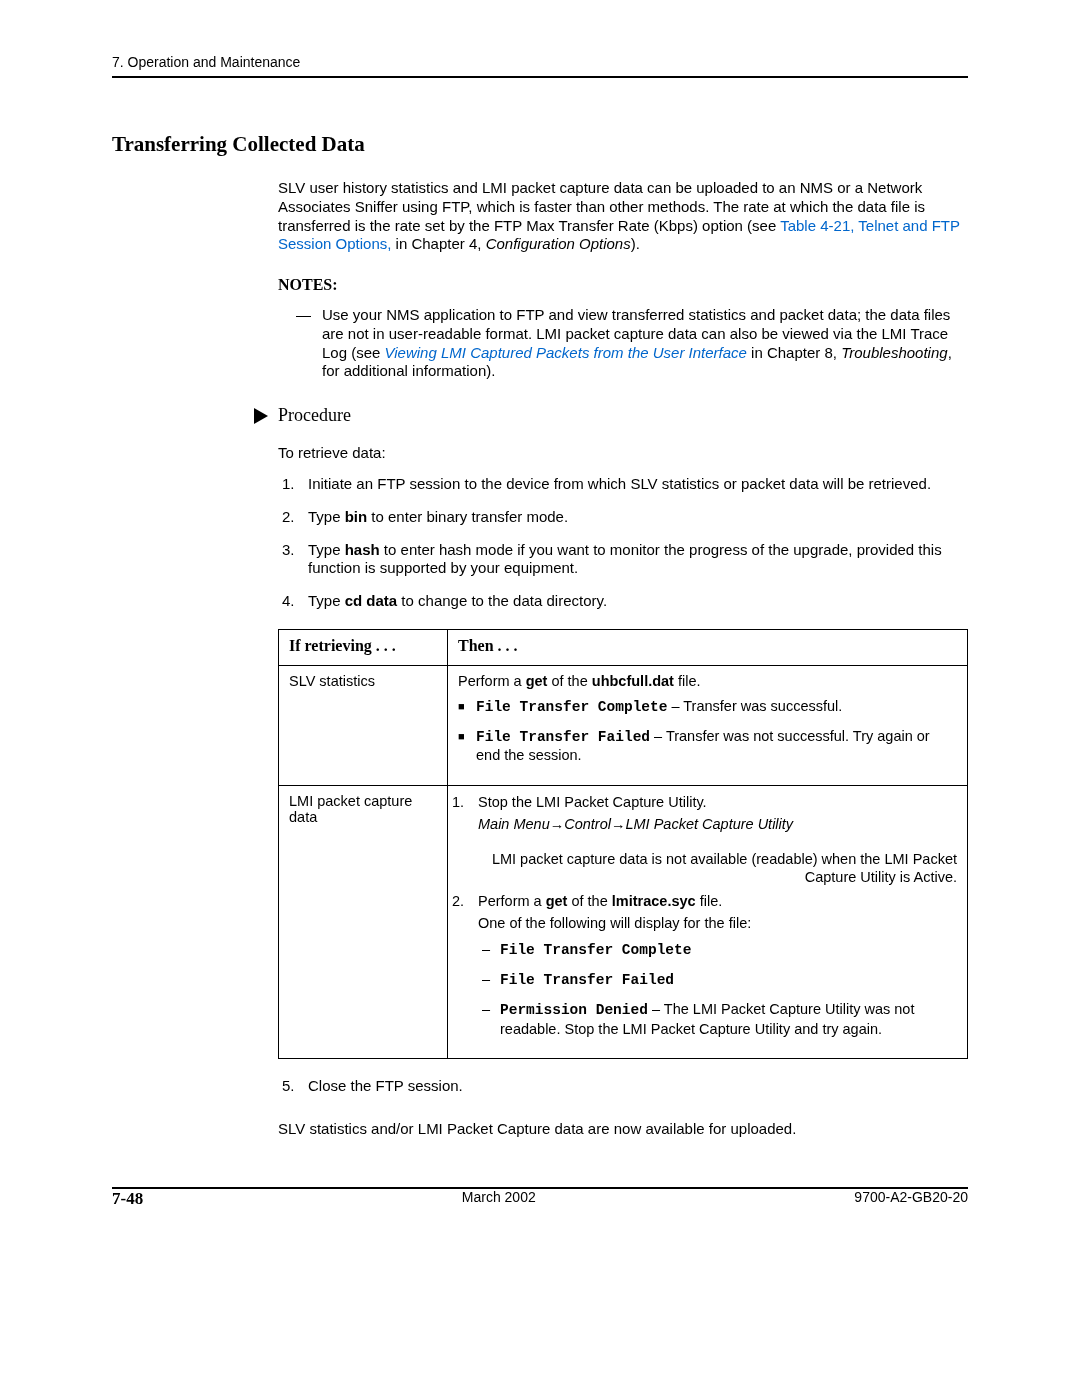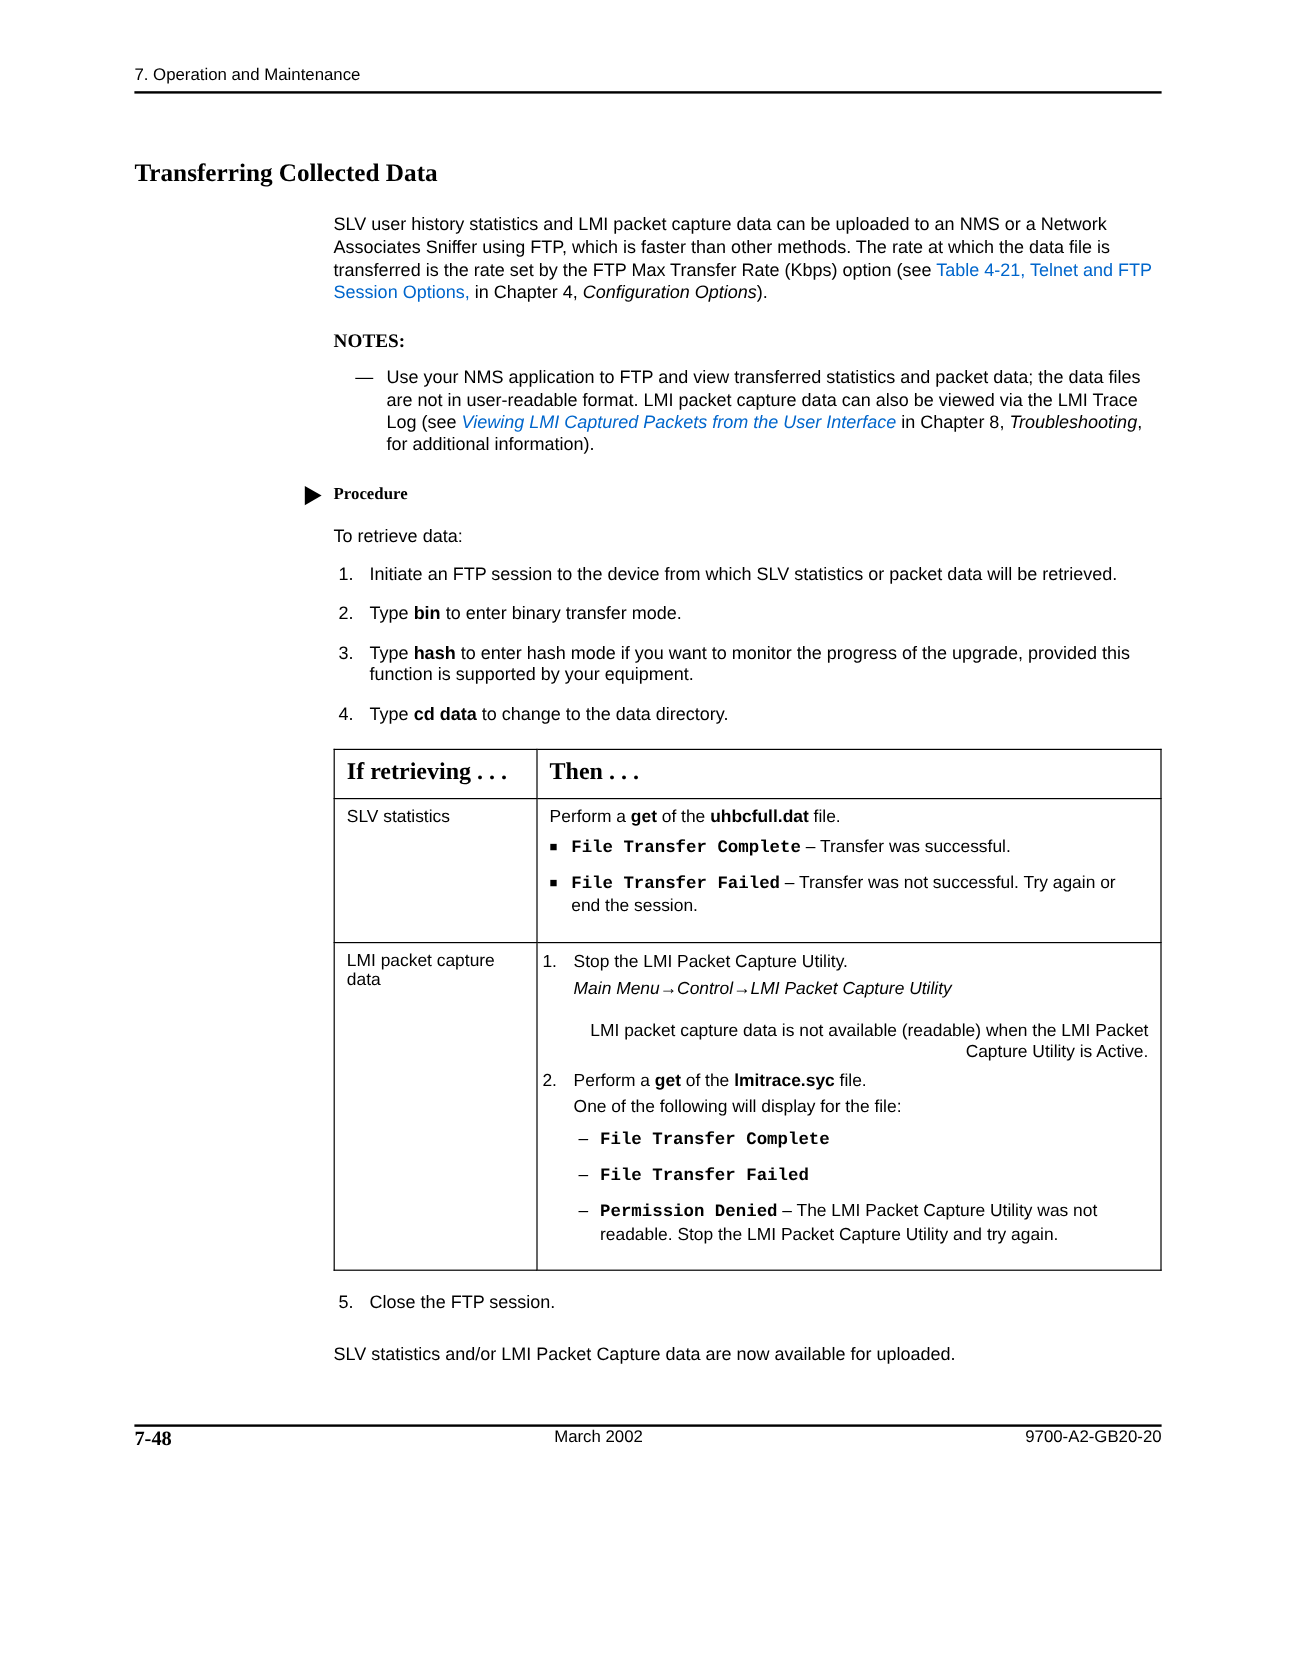--- a/index.html
+++ b/index.html
@@ -68,22 +68,22 @@
   }
   .tri-icon {
     width: 0; height: 0;
     border-top: 8px solid transparent;
     border-bottom: 8px solid transparent;
     border-left: 14px solid #000;
     margin-right: 10px;
   }
   .procedure-label {
     font-family: "Times New Roman", Times, serif;
-    font-weight: bold;
-    font-size: 14px;
+    font-weight: normal;
+    font-size: 18px;
   }
   .proc-intro {
     margin-bottom: 14px;
   }
   .ol {
     padding-left: 30px;
     margin: 0 0 18px 0;
   }
   .ol-item {
     position: relative;
@@ -102,21 +102,21 @@
   }
   table.proc-table th, table.proc-table td {
     border: 1px solid #000;
     text-align: left;
     vertical-align: top;
     padding: 7px 10px 10px 10px;
   }
   table.proc-table th {
     font-family: "Times New Roman", Times, serif;
     font-weight: bold;
-    font-size: 20px;
+    font-size: 16px;
   }
   .col-if { width: 148px; }
   .inner-ol {
     padding-left: 20px;
     margin: 0;
   }
   .inner-ol .ol-item::before {
     
   }
   .ul-square {

